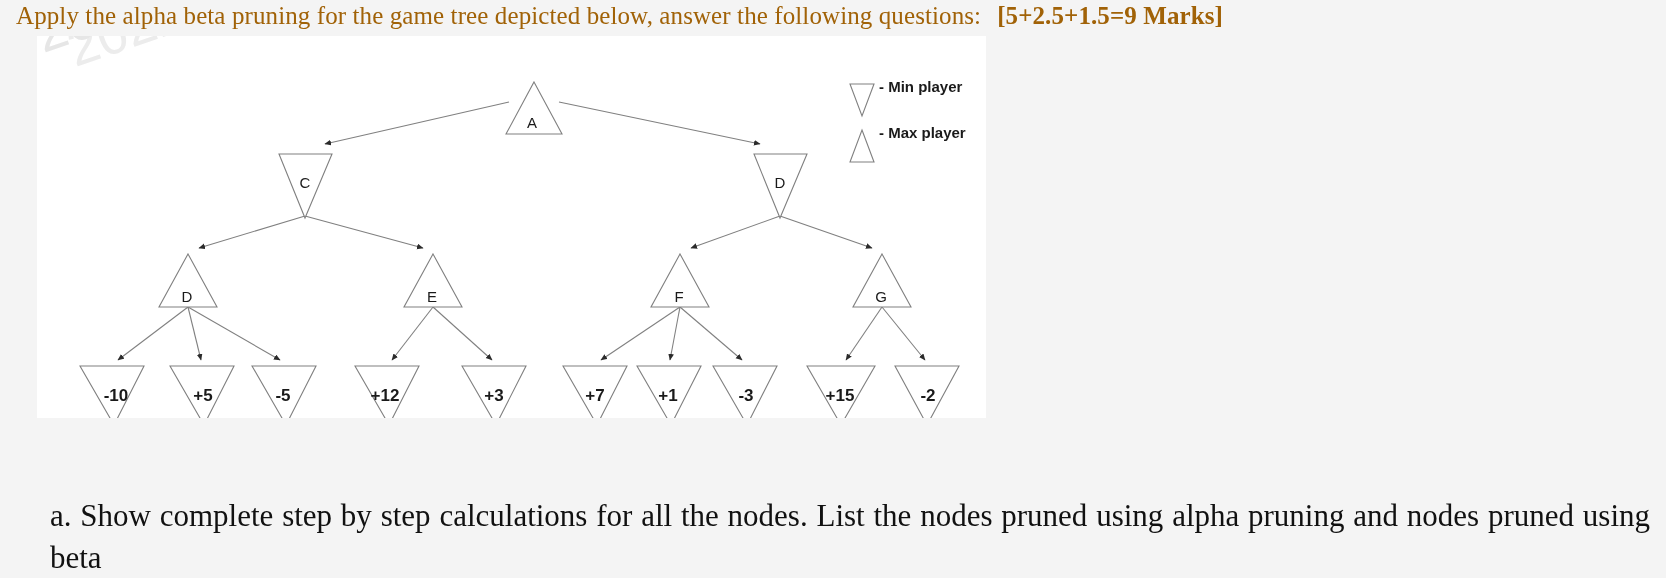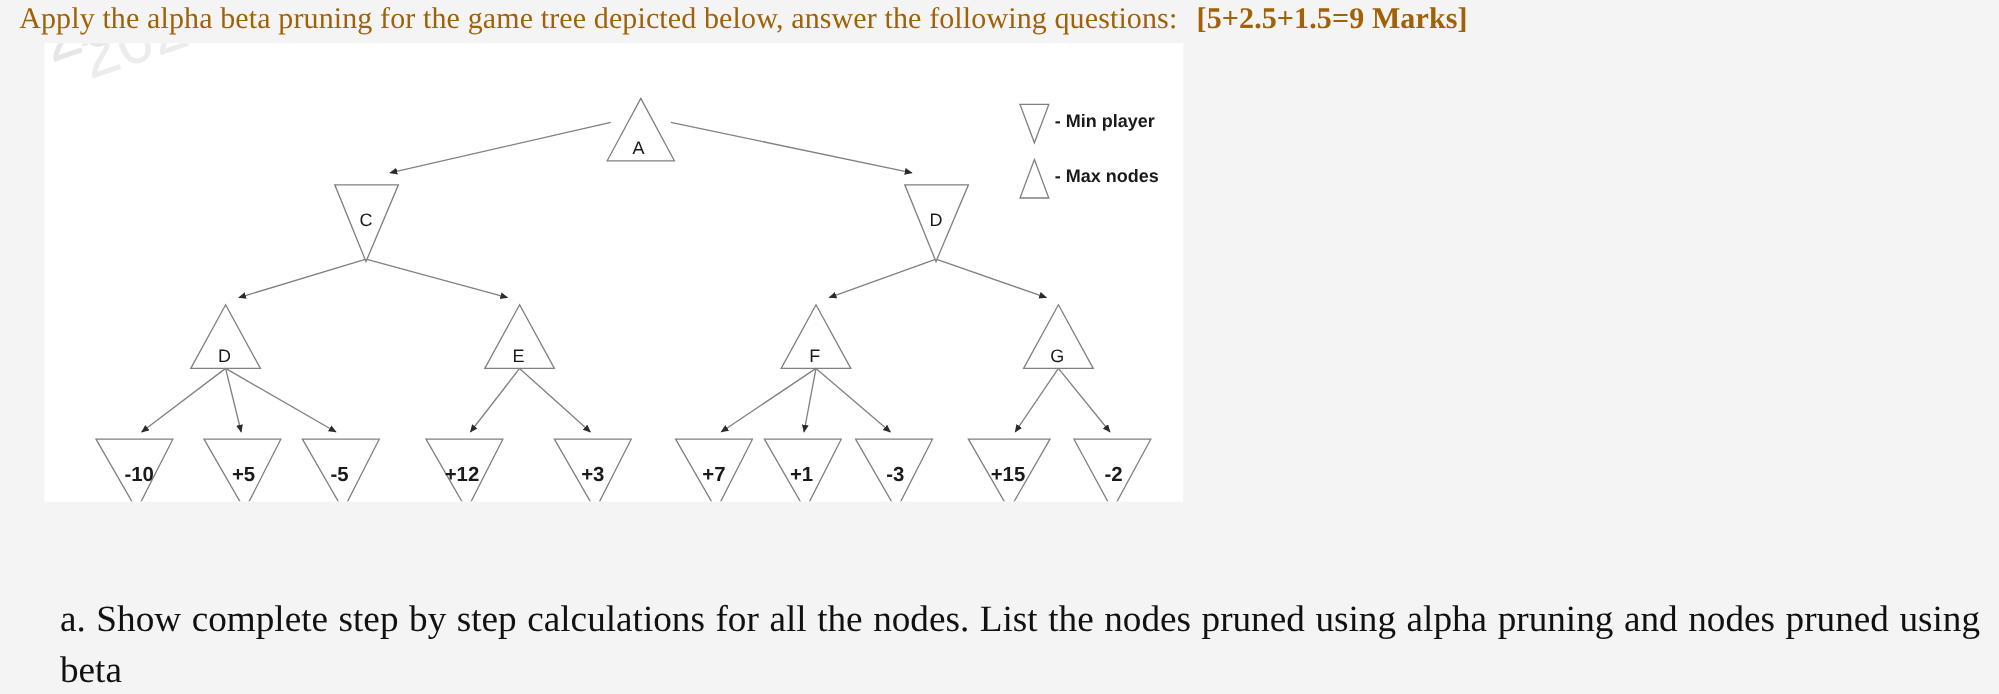--- a/index.html
+++ b/index.html
@@ -101,21 +101,20 @@
   }
 
   #legend {
     position: absolute;
     left: 810px;
     top: 42px;
     z-index: 3;
   }
   .legend-row {
     display: flex;
-    align-items: center;
     height: 46px;
   }
   .legend-text {
     font-family: "Liberation Sans", sans-serif;
     font-size: 15px;
     font-weight: bold;
     color: #1a1a1a;
     margin-left: 2px;
     white-space: nowrap;
   }
@@ -253,19 +252,19 @@
     <div class="legend-row">
       <svg width="30" height="40">
         <polygon points="3,6 27,6 15,38" fill="#ffffff" stroke="#808080" stroke-width="1.1"></polygon>
       </svg>
       <span class="legend-text">- Min player</span>
     </div>
     <div class="legend-row">
       <svg width="30" height="40">
         <polygon points="15,6 27,38 3,38" fill="#ffffff" stroke="#808080" stroke-width="1.1"></polygon>
       </svg>
-      <span class="legend-text">- Max nodes</span>
+      <span class="legend-text">- Max player</span>
     </div>
   </div>
 
 </div>
 
 <div id="sub-question">a. Show complete step by step calculations for all the nodes. List the nodes pruned using alpha pruning and nodes pruned using beta</div>
 
 </body></html>

